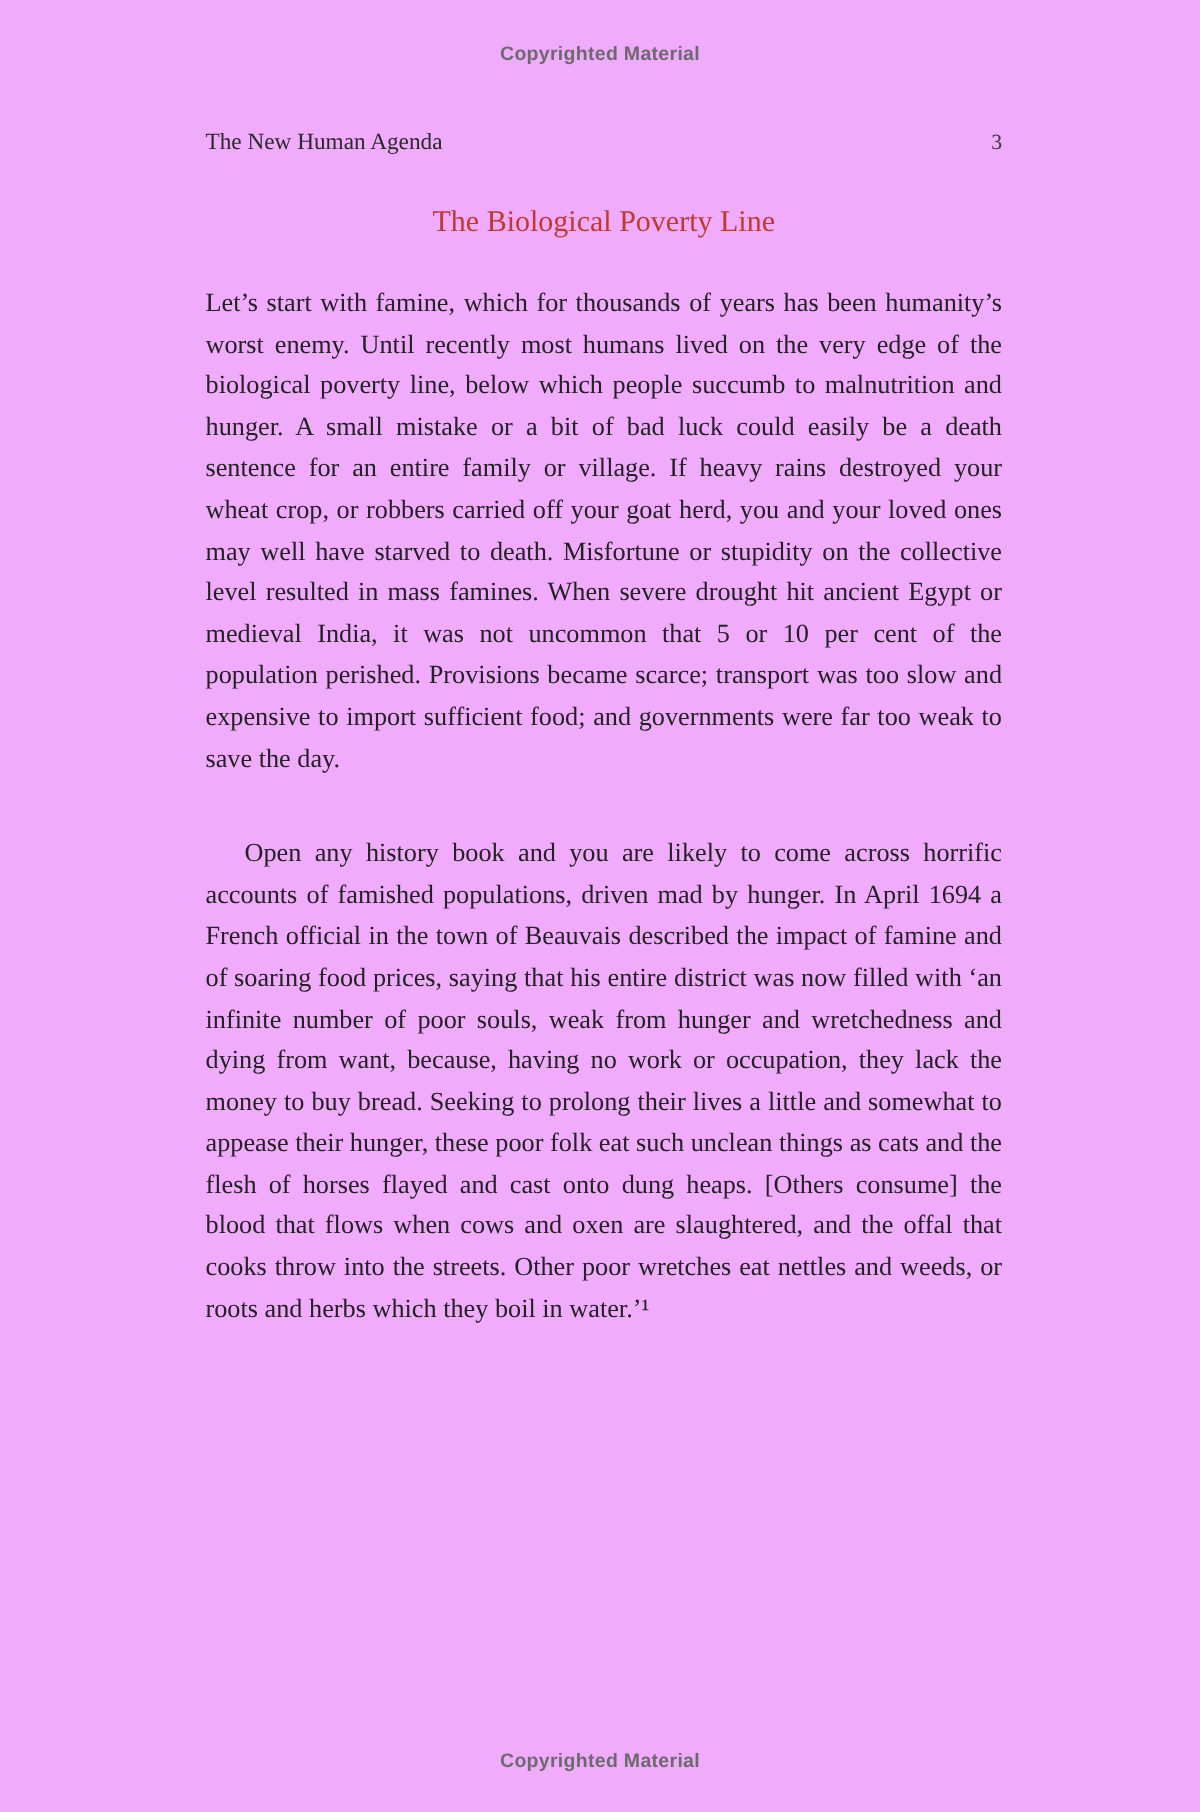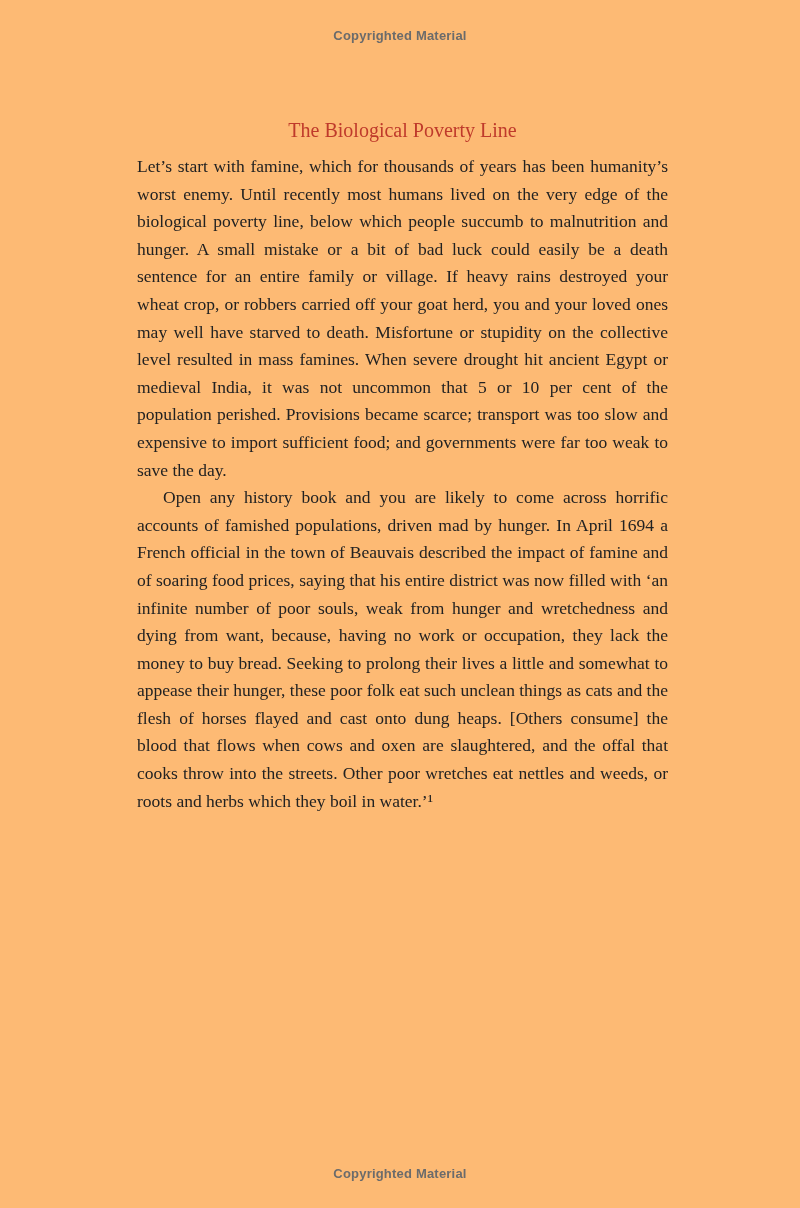--- a/index.html
+++ b/index.html
@@ -4,21 +4,21 @@
 <style>
   html, body {
     margin: 0;
     padding: 0;
     background: #ffffff;
   }
   .page {
     position: relative;
     width: 800px;
     height: 1208px;
-    background: #fdba74;
+    background: #f0abfc;
     font-family: "Liberation Serif", serif;
     color: #1f1f1f;
     overflow: hidden;
     box-sizing: border-box;
   }
   .copyright-notice {
     position: absolute;
     left: 0;
     right: 0;
     text-align: center;
@@ -51,39 +51,44 @@
   }
   p.body-para {
     margin: 0;
     text-align: justify;
     font-size: 17.5px;
     line-height: 27.6px;
     color: #222222;
   }
   p.body-para.indent {
     text-indent: 26px;
+    margin-top: 36px;
   }
   h2.section-heading {
     font-family: "Liberation Serif", serif;
     font-weight: 400;
     font-size: 20px;
     text-align: center;
     color: #bf3a2b;
-    margin: 33px 0 11px 0;
+    margin: 33px 0 28px 0;
   }
 </style>
 </head>
 <body>
 
 <div class="page">
 
   <div class="copyright-notice copyright-top">Copyrighted Material</div>
 
   <div class="content">
 
+    <div class="running-head">
+      <span class="chapter-title">The New Human Agenda</span>
+      <span class="page-number">3</span>
+    </div>
 
 
     <h2 class="section-heading">The Biological Poverty Line</h2>
 
     <p class="body-para">Let’s start with famine, which for thousands of years has been humanity’s worst enemy. Until recently most humans lived on the very edge of the biological poverty line, below which people succumb to malnutrition and hunger. A small mistake or a bit of bad luck could easily be a death sentence for an entire family or village. If heavy rains destroyed your wheat crop, or robbers carried off your goat herd, you and your loved ones may well have starved to death. Misfortune or stupidity on the collective level resulted in mass famines. When severe drought hit ancient Egypt or medieval India, it was not uncommon that 5 or 10 per cent of the population perished. Provisions became scarce; transport was too slow and expensive to import sufficient food; and governments were far too weak to save the day.</p>
 
     <p class="body-para indent">Open any history book and you are likely to come across horrific accounts of famished populations, driven mad by hunger. In April 1694 a French official in the town of Beauvais described the impact of famine and of soaring food prices, saying that his entire district was now filled with ‘an infinite number of poor souls, weak from hunger and wretchedness and dying from want, because, having no work or occupation, they lack the money to buy bread. Seeking to prolong their lives a little and somewhat to appease their hunger, these poor folk eat such unclean things as cats and the flesh of horses flayed and cast onto dung heaps. [Others consume] the blood that flows when cows and oxen are slaughtered, and the offal that cooks throw into the streets. Other poor wretches eat nettles and weeds, or roots and herbs which they boil in water.’¹</p>
 
 
   </div>

